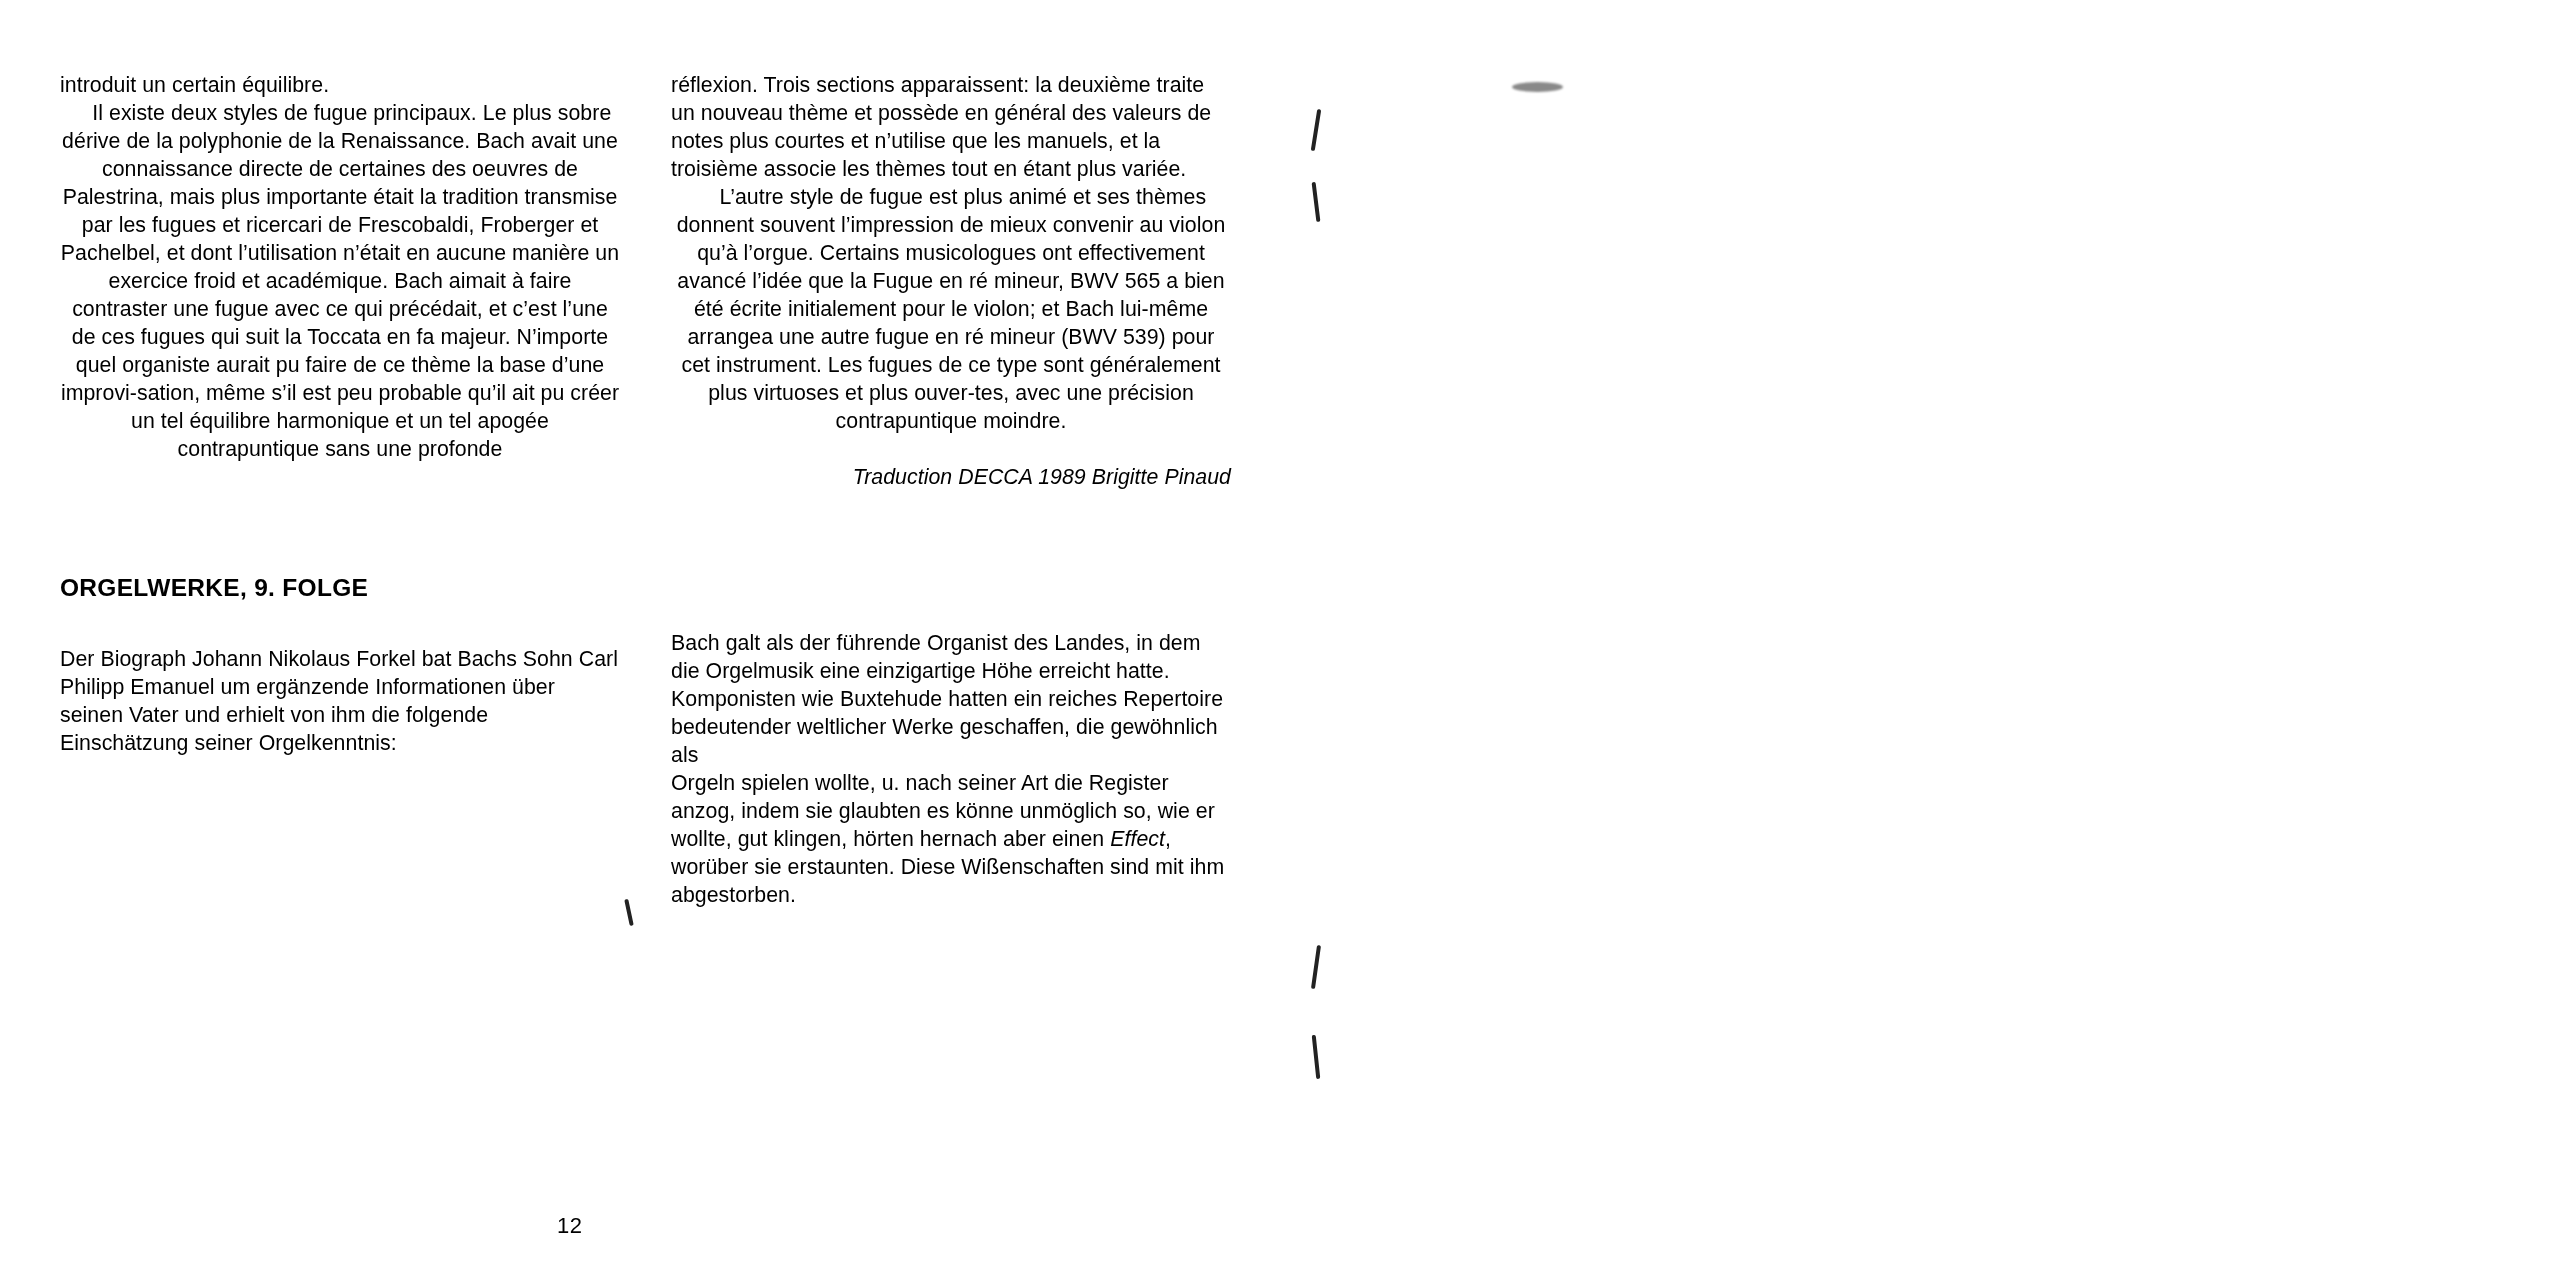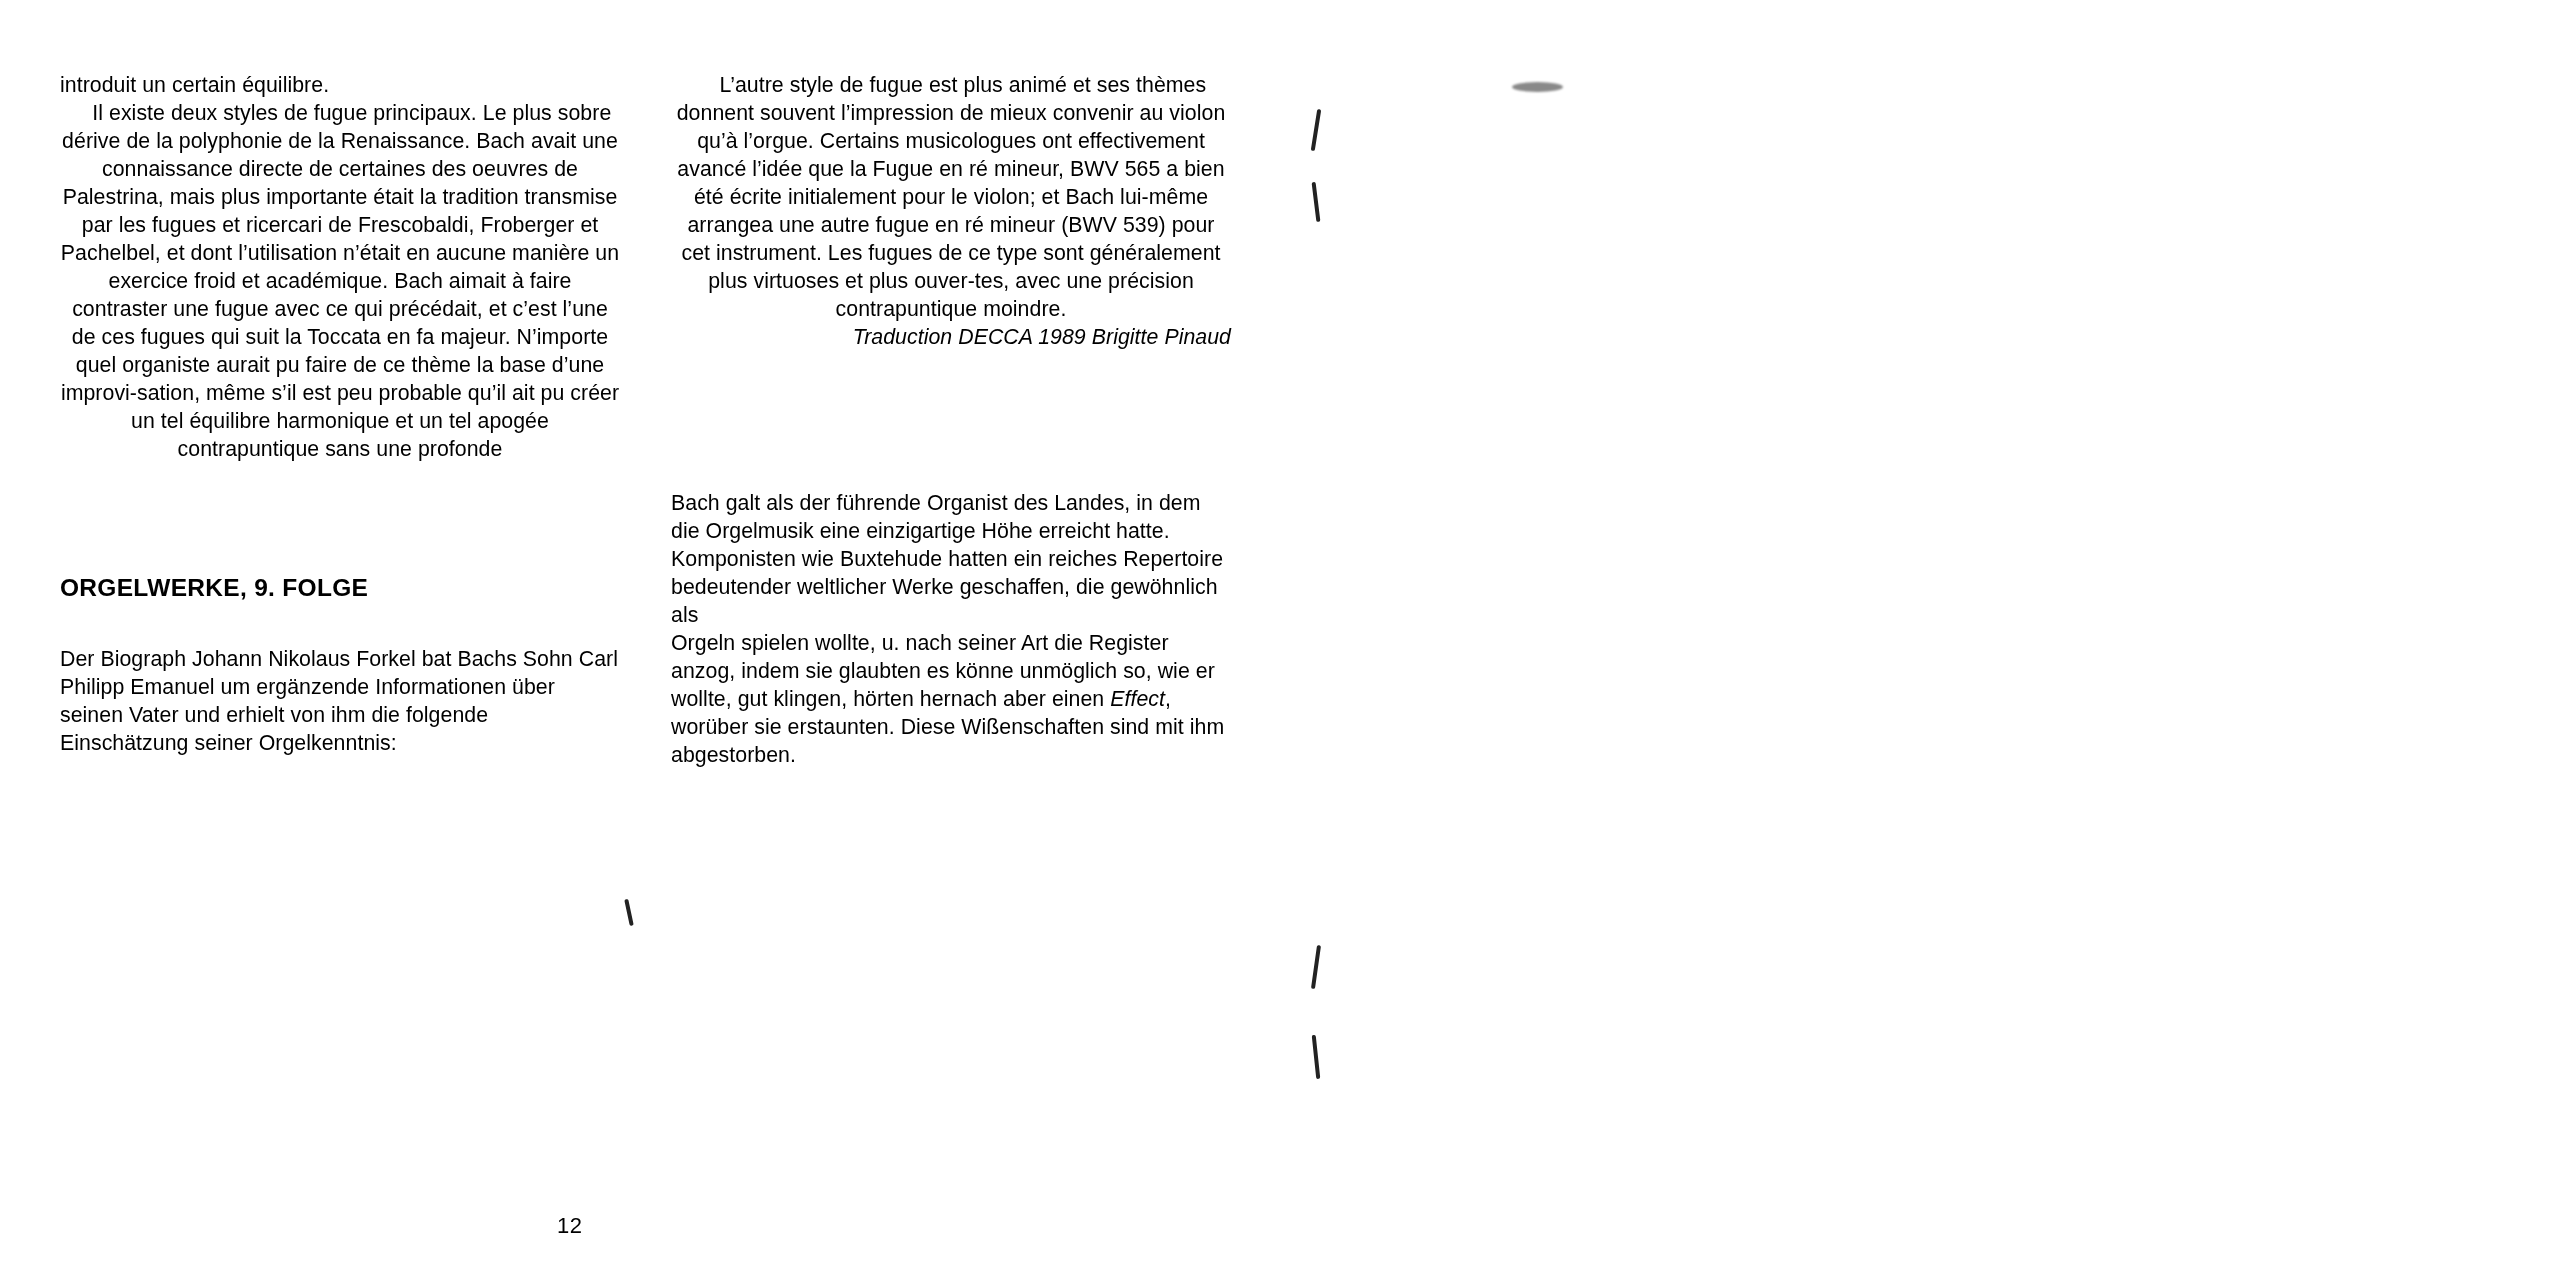--- a/index.html
+++ b/index.html
@@ -108,23 +108,24 @@
         <div class="block-gap-large"></div>
 
         <div class="heading">ORGELWERKE, 9. FOLGE</div>
 
         <div class="block-gap-mid"></div>
 
         <p class="noindent">Der Biograph Johann Nikolaus Forkel bat Bachs Sohn Carl Philipp Emanuel um ergänzende Informationen über seinen Vater und erhielt von ihm die folgende Einschätzung seiner Orgelkenntnis:</p>
       </div>
 
       <div class="col">
+        <p class="noindent">réflexion. Trois sections apparaissent: la deuxième traite un nouveau thème et possède en général des valeurs de notes plus courtes et n’utilise que les manuels, et la troisième associe les thèmes tout en étant plus variée.</p>
         <p class="indent">L’autre style de fugue est plus animé et ses thèmes donnent souvent l’impression de mieux convenir au violon qu’à l’orgue. Certains musicologues ont effectivement avancé l’idée que la Fugue en ré mineur, BWV 565 a bien été écrite initialement pour le violon; et Bach lui-même arrangea une autre fugue en ré mineur (BWV 539) pour cet instrument. Les fugues de ce type sont généralement plus virtuoses et plus ouver-tes, avec une précision contrapuntique moindre.</p>
 
-        <p class="noindent it" style="text-align:right; ">Traduction DECCA 1989 Brigitte Pinaud</p>
+        <p class="noindent it" style="text-align:right; margin-top:28px;">Traduction DECCA 1989 Brigitte Pinaud</p>
 
         <div style="height:138px;"></div>
 
         <p class="noindent">Bach galt als der führende Organist des Landes, in dem die Orgelmusik eine einzigartige Höhe erreicht hatte. Komponisten wie Buxtehude hatten ein reiches Repertoire bedeutender weltlicher Werke geschaffen, die gewöhnlich als</p>
         <p class="noindent"><span>Orgeln spielen wollte, u. nach seiner Art die Register anzog, indem sie glaubten es könne unmöglich so, wie er wollte, gut klingen, hörten hernach aber einen </span><span class="it">Effect</span><span>, worüber sie erstaunten. Diese Wißenschaften sind mit ihm abgestorben.</span></p>
       </div>
 
     </div>
 
     <div class="folio folio-left">12</div>

